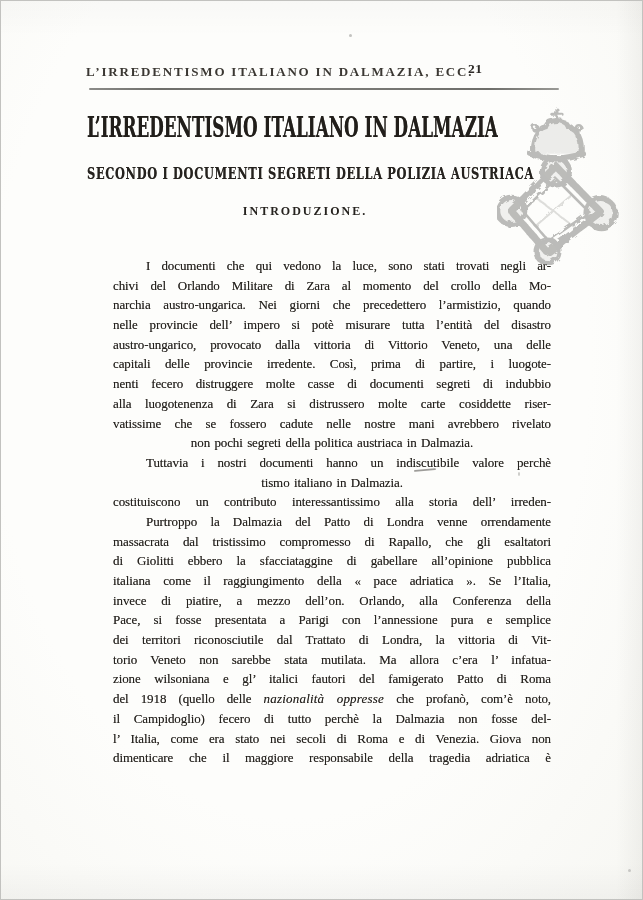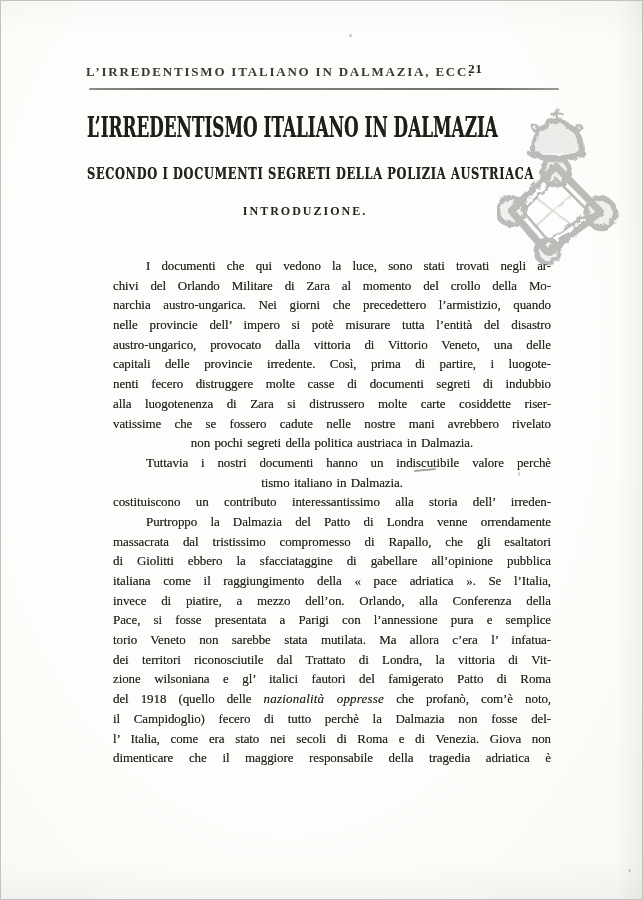--- a/index.html
+++ b/index.html
@@ -126,22 +126,22 @@
       <div class="line flush"><span>non pochi segreti della politica austriaca in Dalmazia.</span></div>
       <div class="line indent"><span>Tuttavia i nostri documenti hanno un indiscutibile valore perchè</span></div>
       <div class="line flush"><span>tismo italiano in Dalmazia.</span></div>
       <div class="line"><span>costituiscono un contributo interessantissimo alla storia dell’ irreden-</span></div>
       <div class="line indent"><span>Purtroppo la Dalmazia del Patto di Londra venne orrendamente</span></div>
       <div class="line"><span>massacrata dal tristissimo compromesso di Rapallo, che gli esaltatori</span></div>
       <div class="line"><span>di Giolitti ebbero la sfacciataggine di gabellare all’opinione pubblica</span></div>
       <div class="line"><span>italiana come il raggiungimento della « pace adriatica ». Se l’Italia,</span></div>
       <div class="line"><span>invece di piatire, a mezzo dell’on. Orlando, alla Conferenza della</span></div>
       <div class="line"><span>Pace, si fosse presentata a Parigi con l’annessione pura e semplice</span></div>
+      <div class="line"><span>dei territori riconosciutile dal Trattato di Londra, la vittoria di Vit-</span></div>
       <div class="line"><span>torio Veneto non sarebbe stata mutilata. Ma allora c’era l’ infatua-</span></div>
-      <div class="line"><span>dei territori riconosciutile dal Trattato di Londra, la vittoria di Vit-</span></div>
       <div class="line"><span>zione wilsoniana e gl’ italici fautori del famigerato Patto di Roma</span></div>
       <div class="line"><span>del 1918 (quello delle </span><i>nazionalità oppresse</i><span> che profanò, com’è noto,</span></div>
       <div class="line"><span>il Campidoglio) fecero di tutto perchè la Dalmazia non fosse del-</span></div>
       <div class="line"><span>l’ Italia, come era stato nei secoli di Roma e di Venezia. Giova non</span></div>
       <div class="line"><span>dimenticare che il maggiore responsabile della tragedia adriatica è</span></div>
     </div>
 
   <svg class="stamp" viewBox="0 0 112 152" xmlns="http://www.w3.org/2000/svg" aria-hidden="true">
     <defs>
       <filter id="rough" x="-20%" y="-20%" width="140%" height="140%">

